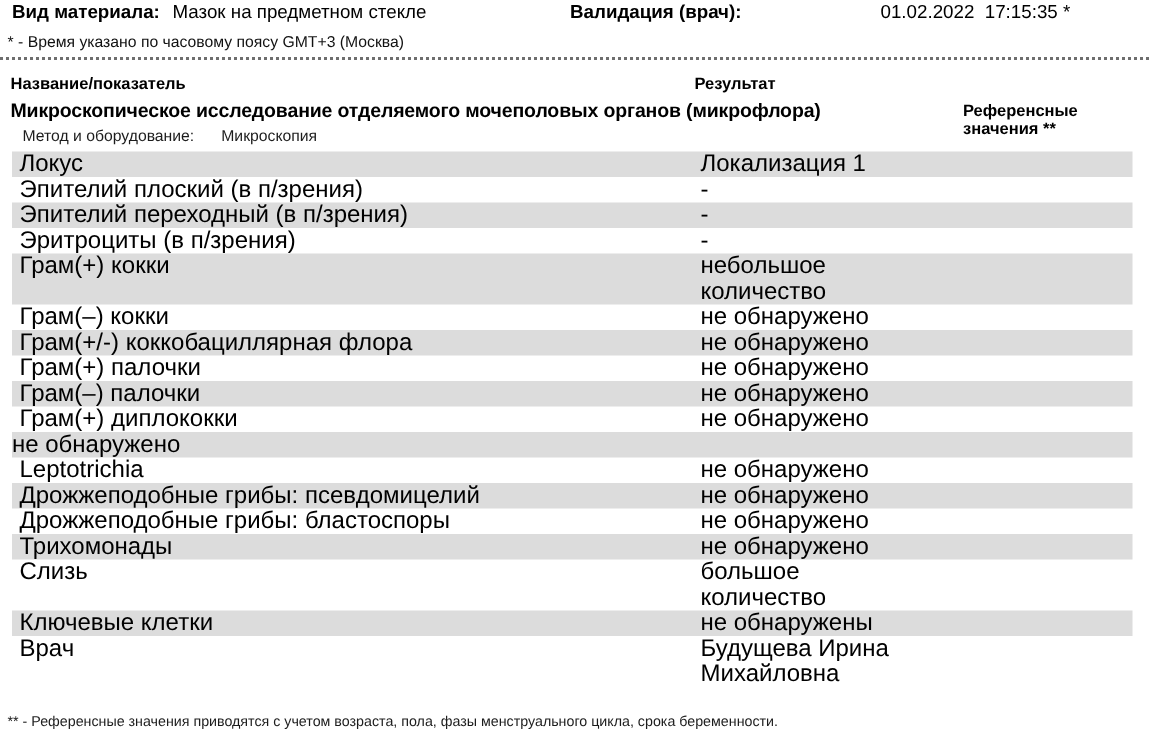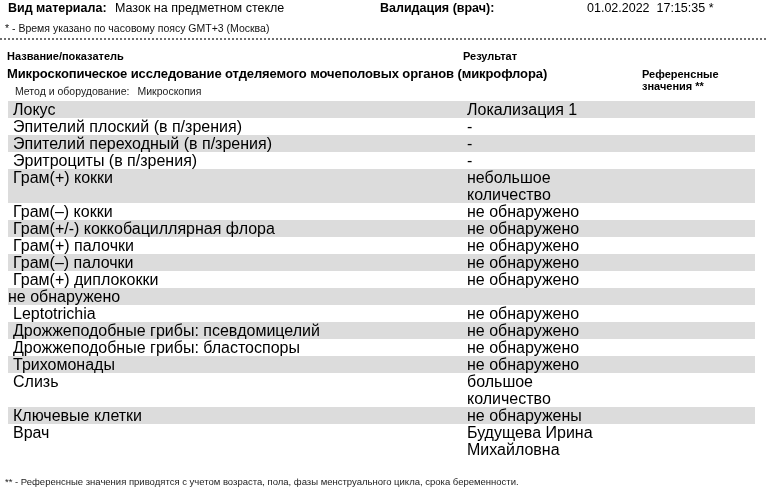--- a/index.html
+++ b/index.html
@@ -29,21 +29,21 @@
 
   
   .col-headers { position: absolute; top: 50px; left: 0; width: 766px; height: 14px; font-size: 11px; font-weight: bold; padding-left: 32px; }
   .col-name   { position: absolute; left: 7px;   top: 0; }
   .col-result { position: absolute; left: 463px; top: 0; }
   .col-ref    { position: absolute; left: 605px; top: 18px; margin-left: 37px; }
 
   .section-title { position: absolute; top: 66px; left: 7px; font-size: 13px; font-weight: bold; letter-spacing: -0.1px; }
 
   .method-line { position: absolute; top: 85px; left: 15px; font-size: 10.5px; color: #1c1c1c; }
-  .method-value { margin-left: 8px; }
+  .method-value { margin-left: 18px; }
 
   
   .results-table { position: absolute; top: 101px; left: 8px; width: 747px; }
   .t-row {
     display: grid;
     grid-template-columns: 459px 128px 1fr;
     min-height: 17px;
     line-height: 17px;
     font-size: 16px;
   }

